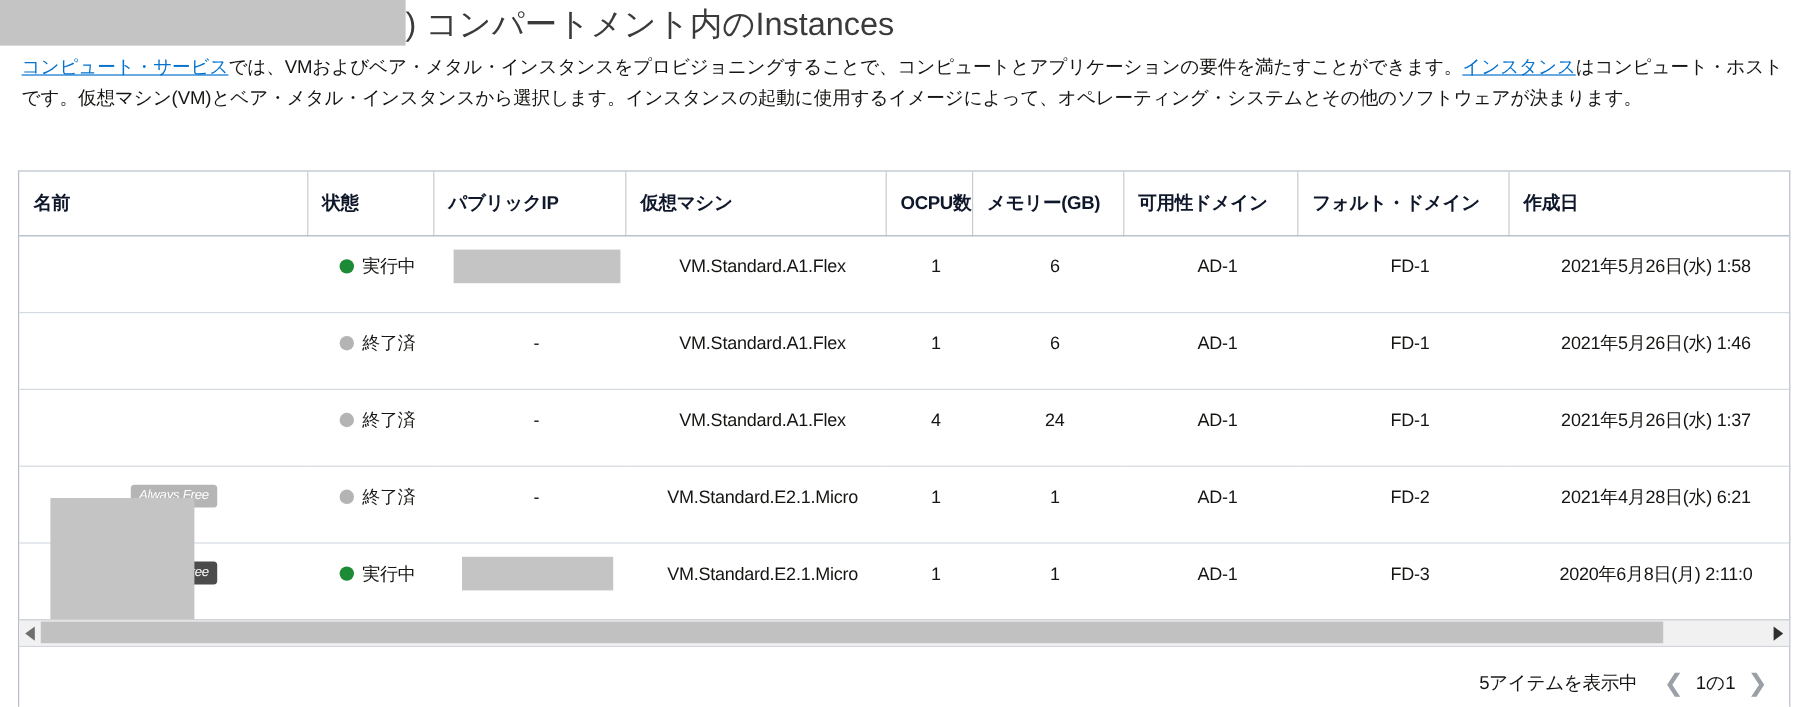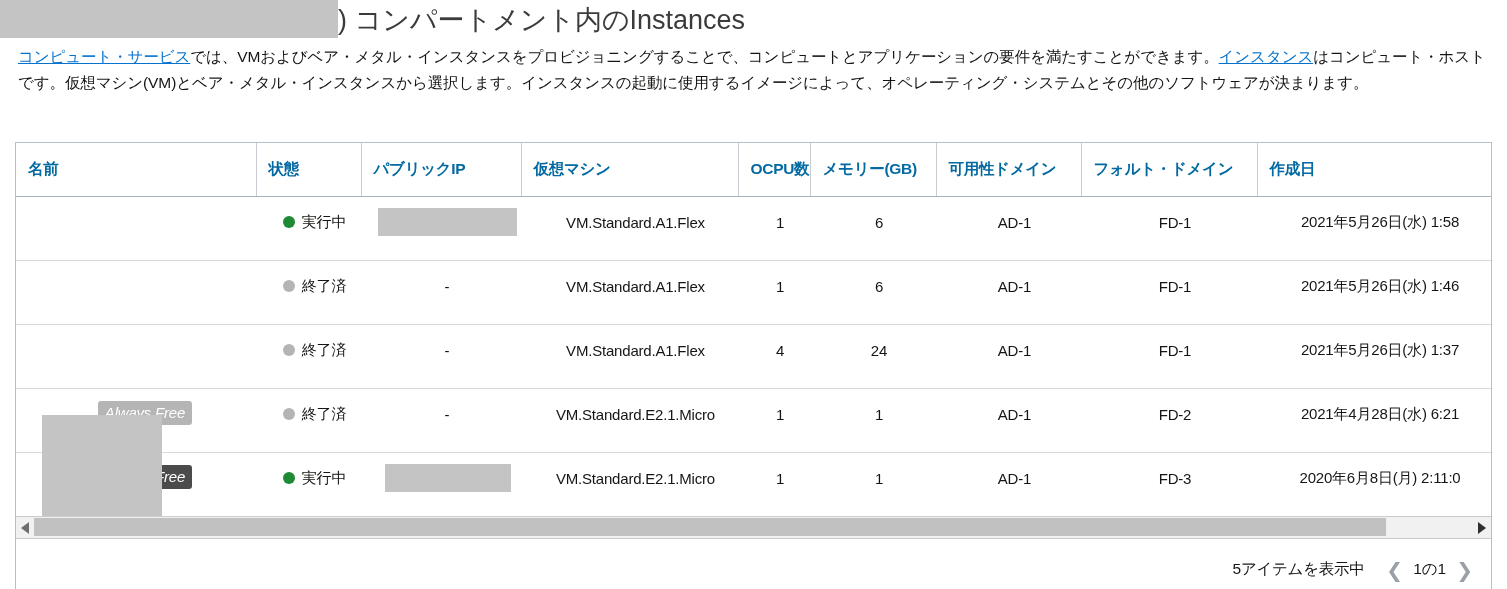--- a/index.html
+++ b/index.html
@@ -100,21 +100,21 @@
   table.grid {
     border-collapse: collapse;
     width: 1475px;
     table-layout: fixed;
     font-size: 15px;
   }
   table.grid th {
     text-align: left;
     font-weight: bold;
     font-size: 15.5px;
-    color: #0369a1;
+    color: #0f172a;
     padding: 16px 0 16px 12px;
     border-right: 1px solid #c8ccd2;
     border-bottom: 1px solid #aab2bd;
     vertical-align: middle;
     white-space: nowrap;
     letter-spacing: -0.3px;
   }
   table.grid th:last-child { border-right: none; }
   table.grid td {
     padding: 0 0 13px 12px;
@@ -143,21 +143,21 @@
   
   .name-cell { position: relative; }
   .name-link {
     color: #0572ce;
     text-decoration: none;
     cursor: pointer;
   }
   .badge {
     display: inline-block;
     font-style: italic;
-    font-size: 15px;
+    font-size: 11px;
     color: #ffffff;
     padding: 3px 7px 4px 7px;
     border-radius: 3px;
     margin-left: 6px;
     vertical-align: middle;
     position: relative;
     top: -1px;
   }
   .badge-light { background: #b5b5b5; }
   .badge-dark  { background: #4b4b4b; }

